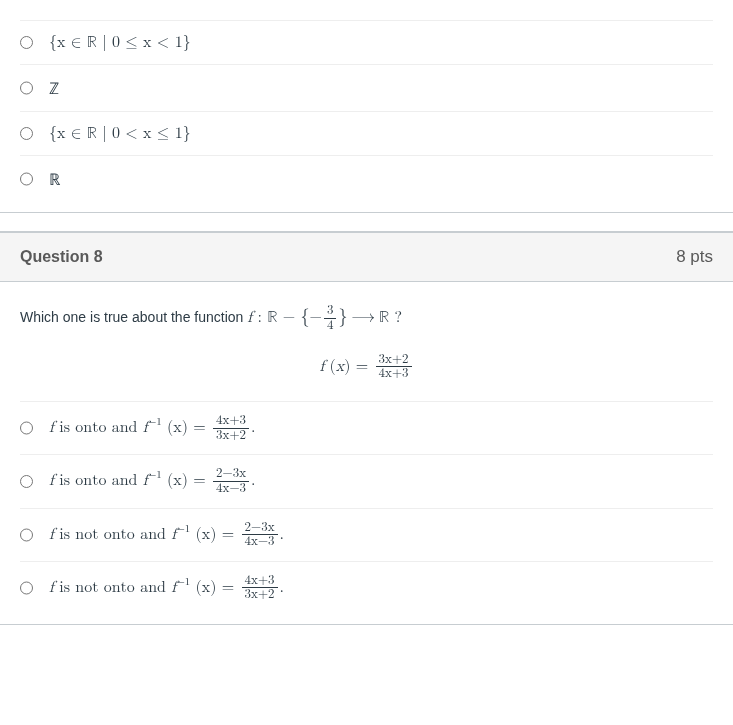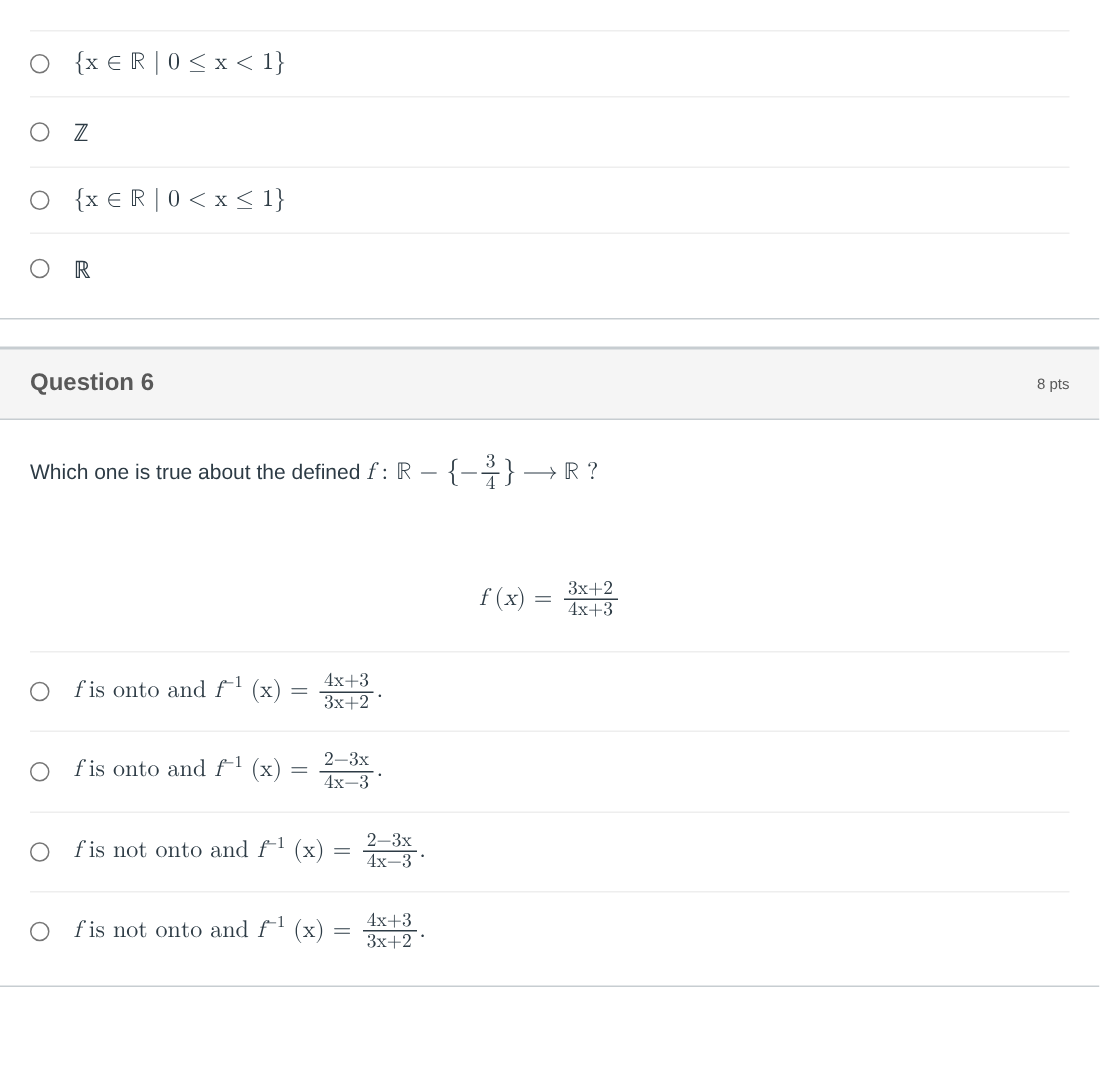--- a/index.html
+++ b/index.html
@@ -23,21 +23,21 @@
     border-bottom: 1px solid #c7cdd1;
     border-top: 1px solid #c7cdd1;
     background: #f5f5f5;
   }
   .question-title {
     font-size: 16px;
     font-weight: bold;
     color: #595959;
   }
   .question-pts {
-    font-size: 10px;
+    font-size: 17px;
     color: #595959;
   }
   .question-body {
     padding: 20px 20px 10px 20px;
   }
   .prompt {
     margin-bottom: 20px;
     line-height: 1.6;
   }
   .formula-line {
@@ -72,21 +72,21 @@
     line-height: 1.05;
     margin: 0 2px;
   }
   .frac .num { display:block; border-bottom:1px solid #2d3b45; padding:0 3px;}
   .frac .den { display:block; padding:0 3px;}
   .sup { font-size: 11px; vertical-align: super; }
   .italic { font-style: italic; }
   .question-block.top .question-body { padding-top: 20px; }
   .braces { font-size: 18px; }
   .arrow { margin: 0 4px; }
-  .center-eq { display:inline-block;margin-top:36px; }
+  .center-eq { display:inline-block; }
 </style>
 </head>
 <body>
 
 <div class="question-block top">
   <div class="question-body">
     <div class="answers">
       <div class="answer">
         <input type="radio" name="q5" style="">
         <span class="math">{x ∈ ℝ |  0 ≤ x &lt; 1}</span>
@@ -104,26 +104,26 @@
         <span class="math bb">ℝ</span>
       </div>
     </div>
   </div>
 </div>
 
 <div style="height:18px"></div>
 
 <div class="question-block" style="border-top:1px solid #c7cdd1;">
   <div class="question-header">
-    <span class="question-title">Question 6</span>
+    <span class="question-title">Question 8</span>
     <span class="question-pts">8 pts</span>
   </div>
   <div class="question-body">
     <div class="prompt">
-      <span>Which one is true about the defined </span>
+      <span>Which one is true about the function </span>
       <span class="math">
         <span class="italic">f</span> : ℝ − <span class="braces">{</span>−<span class="frac"><span class="num">3</span><span class="den">4</span></span><span class="braces">}</span><span class="arrow">⟶</span>ℝ ?
       </span>
     </div>
     <div class="formula-line">
       <span class="math center-eq">
         <span class="italic">f</span> (<span class="italic">x</span>) = <span class="frac"><span class="num">3x+2</span><span class="den">4x+3</span></span>
       </span>
     </div>
     <div class="answers">

